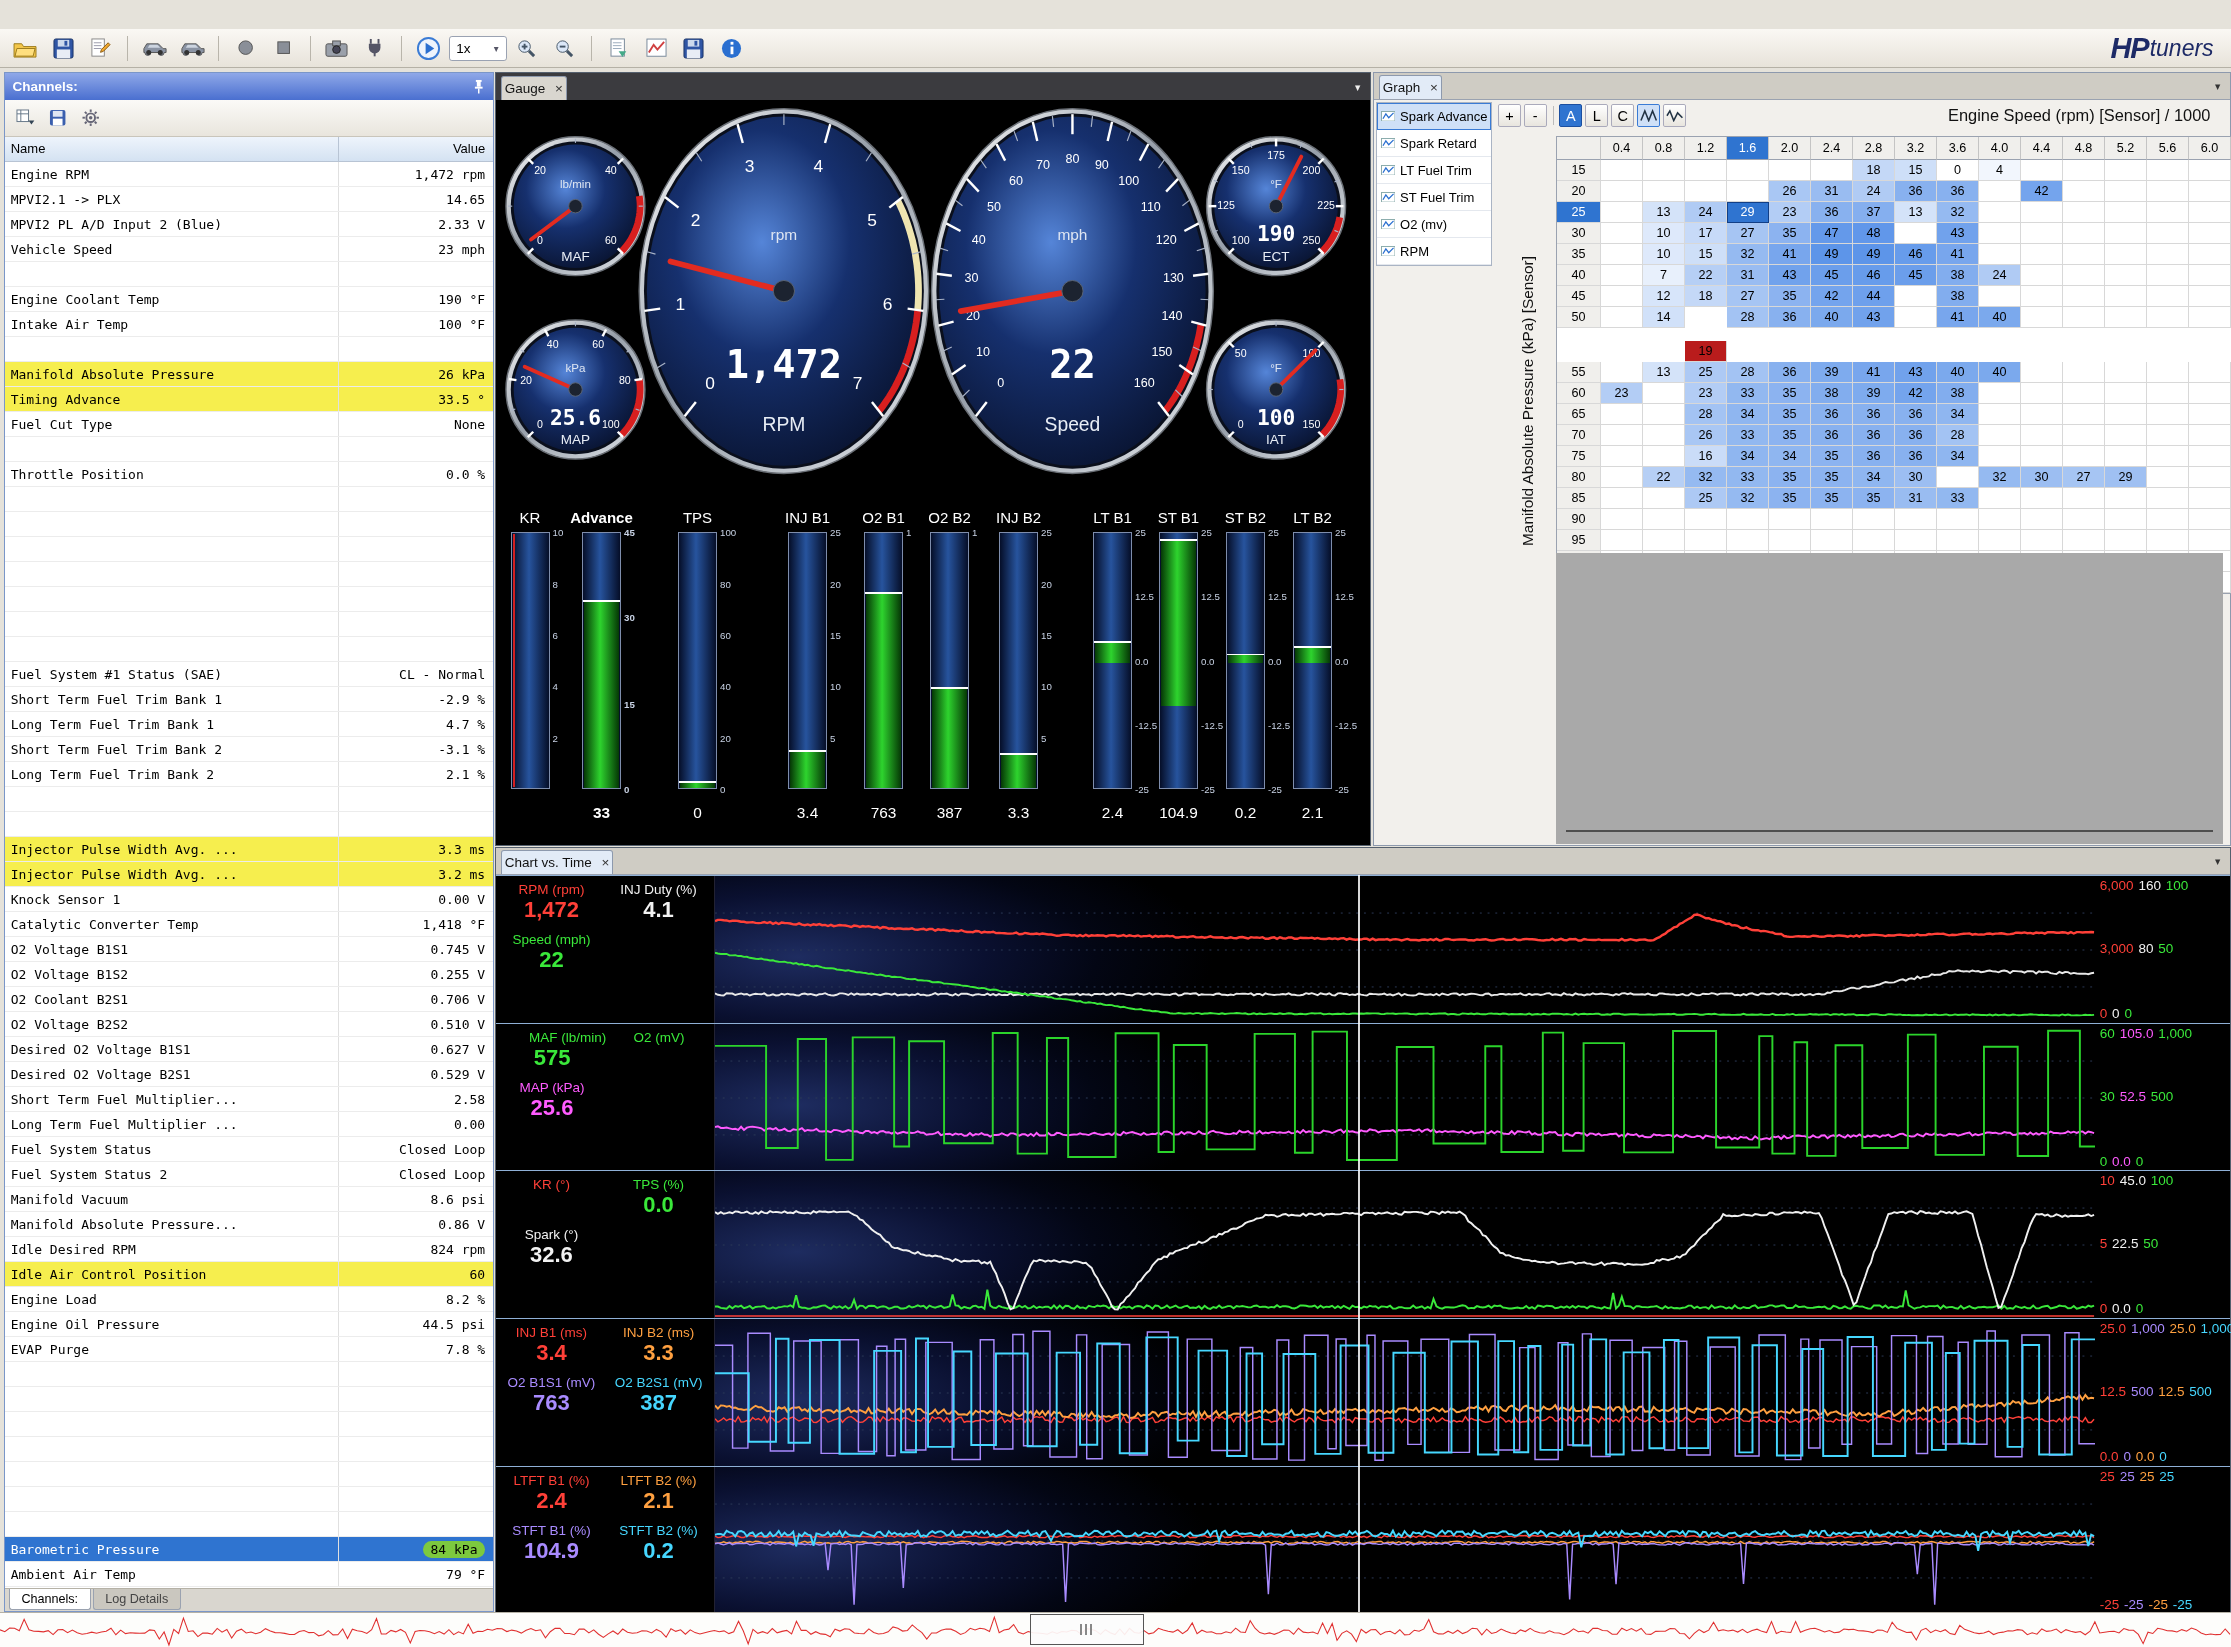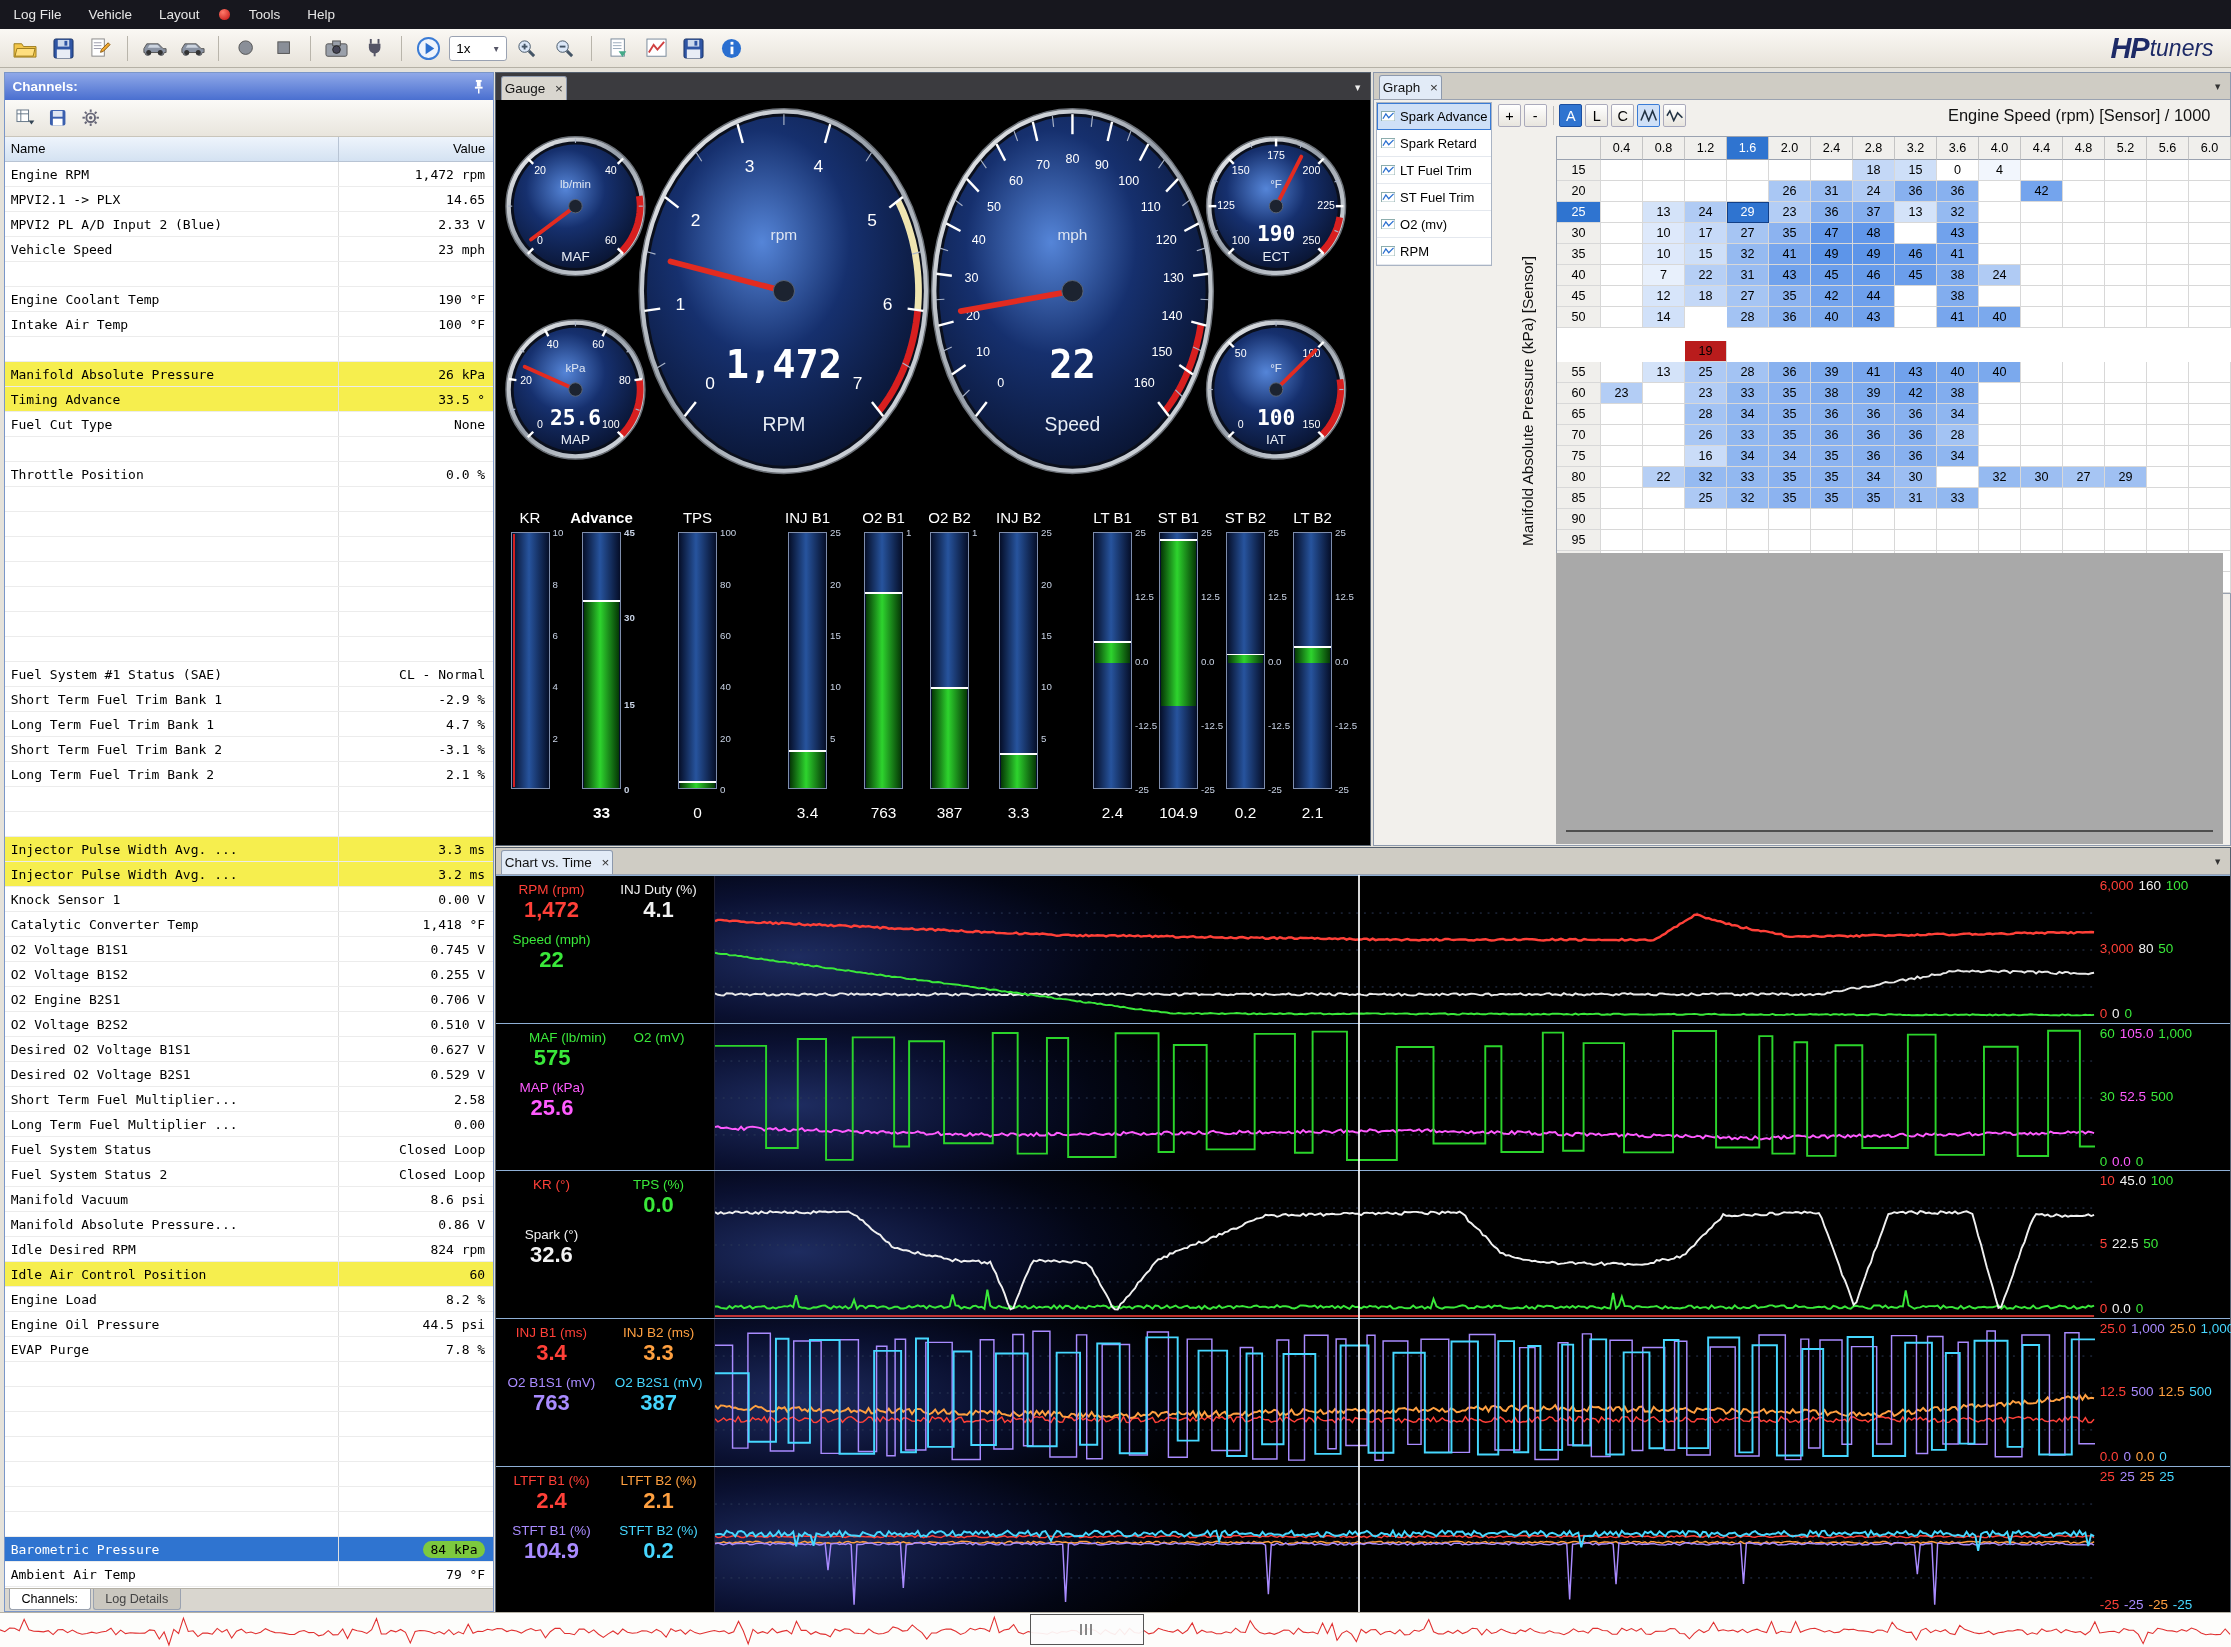--- a/index.html
+++ b/index.html
@@ -107,30 +107,20 @@
 
 #overview{position:absolute;left:0;top:1612px;width:2231px;height:35px;background:#fdfdfb;border-top:1px solid #b5b1a6}
 .thumb{position:absolute;left:1030px;top:1px;width:114px;height:31px;background:rgba(252,252,252,.92);border:1px solid #555;display:flex;align-items:center;justify-content:center}
 .grip{width:13.5px;height:11.6px;background:repeating-linear-gradient(90deg,#888 0 1.9px,transparent 1.9px 4.8px)}
 </style>
 </head>
 <body>
 
 <div id="app">
 
-  <div class="menubar">
-    <div id="menu-items">
-        <div class="menu-item">Log File</div>
-        <div class="menu-item">Vehicle</div>
-        <div class="menu-item">Layout</div>
-        <span class="rec-dot"></span>
-        <div class="menu-item">Tools</div>
-        <div class="menu-item">Help</div>
-      </div>
-  </div>
 
   <div class="toolbar">
     <div id="toolbar-icons">
         <div class="tbtn">
           <span class="ticon">
             <svg width="25" height="21" viewBox="0 0 26 22">
               <path d="M1 6 h8 l2 3 h13 v11 H1 z" fill="#f3c64a" stroke="#9a7a1a"></path>
               <path d="M4 11 h19 l-2 8 H2 z" fill="#ffdf7e" stroke="#9a7a1a"></path>
             </svg>
           </span>
@@ -466,21 +456,21 @@
         </div>
         <div class="ch-row">
           <div class="ch-name">O2 Voltage B1S1</div>
           <div class="ch-val">0.745 V</div>
         </div>
         <div class="ch-row">
           <div class="ch-name">O2 Voltage B1S2</div>
           <div class="ch-val">0.255 V</div>
         </div>
         <div class="ch-row">
-          <div class="ch-name">O2 Engine B2S1</div>
+          <div class="ch-name">O2 Coolant B2S1</div>
           <div class="ch-val">0.706 V</div>
         </div>
         <div class="ch-row">
           <div class="ch-name">O2 Voltage B2S2</div>
           <div class="ch-val">0.510 V</div>
         </div>
         <div class="ch-row">
           <div class="ch-name">Desired O2 Voltage B1S1</div>
           <div class="ch-val">0.627 V</div>
         </div>

